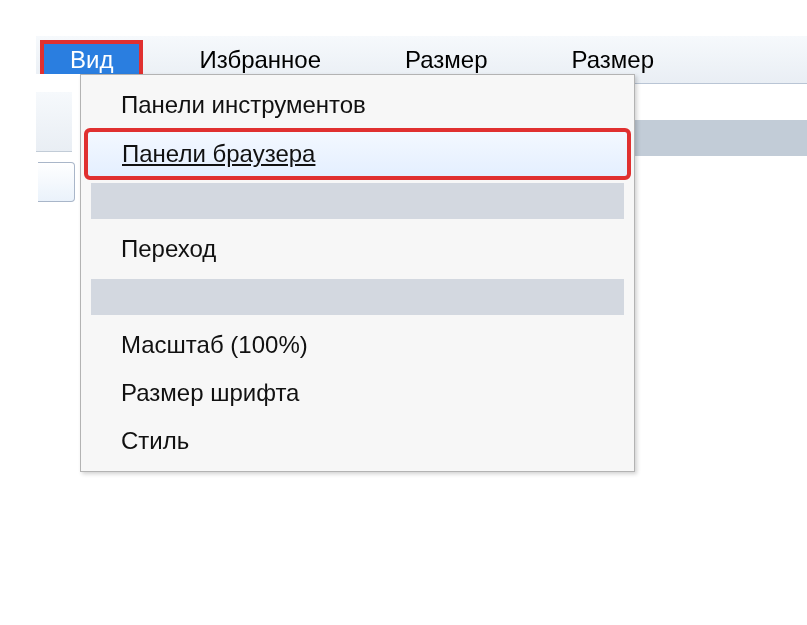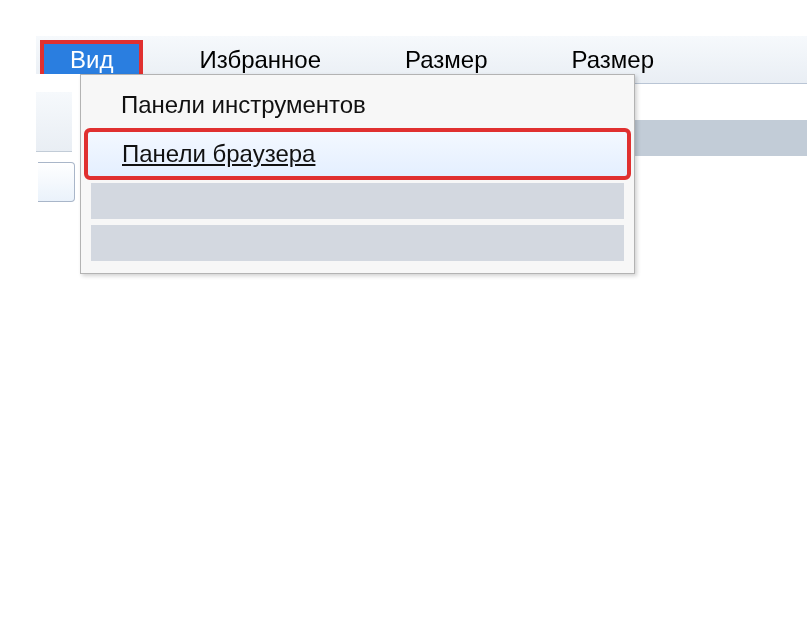--- a/index.html
+++ b/index.html
@@ -135,16 +135,28 @@
 <div class="dropdown">
   <div class="dropdown-item">
     <span>Панели инструментов</span>
   </div>
   <div class="dropdown-item highlighted">
     <span>Панели браузера</span>
   </div>
 
   <div class="dropdown-separator"></div>
 
+  <div class="dropdown-item">
+    <span>Переход</span>
+  </div>
 
   <div class="dropdown-separator"></div>
 
+  <div class="dropdown-item">
+    <span>Масштаб (100%)</span>
+  </div>
+  <div class="dropdown-item">
+    <span>Размер шрифта</span>
+  </div>
+  <div class="dropdown-item">
+    <span>Стиль</span>
+  </div>
 </div>
 
 </body></html>

